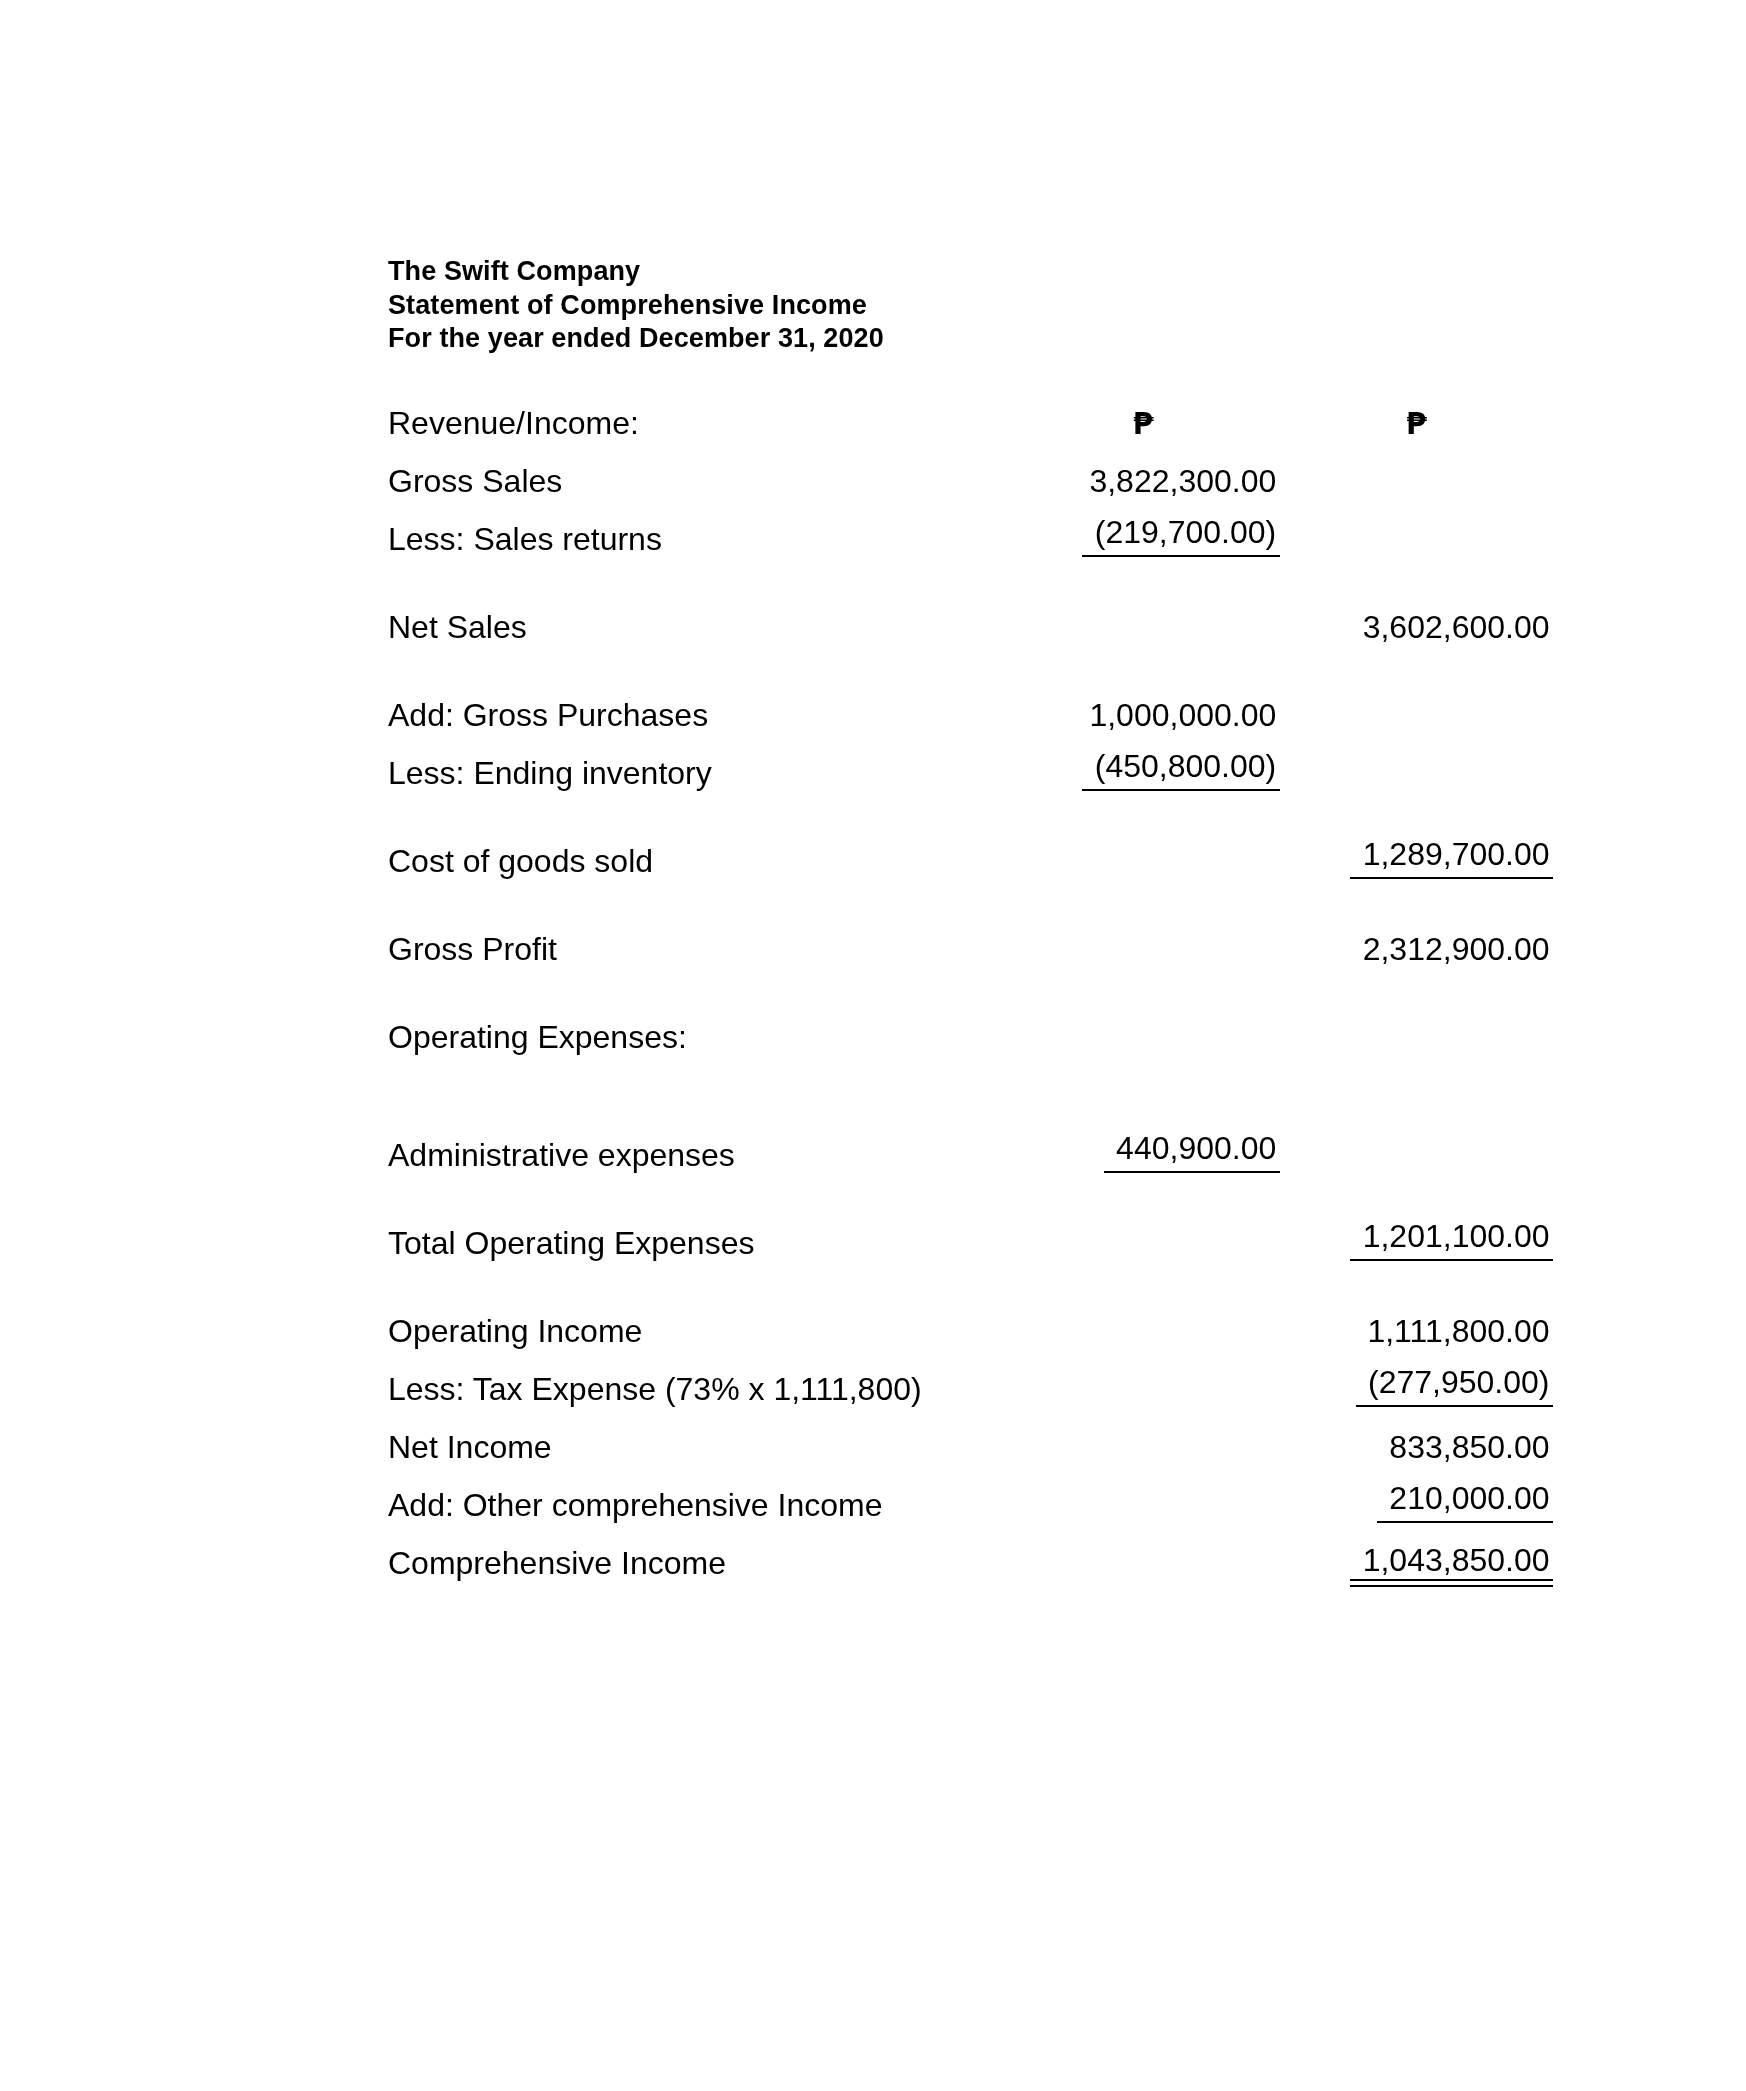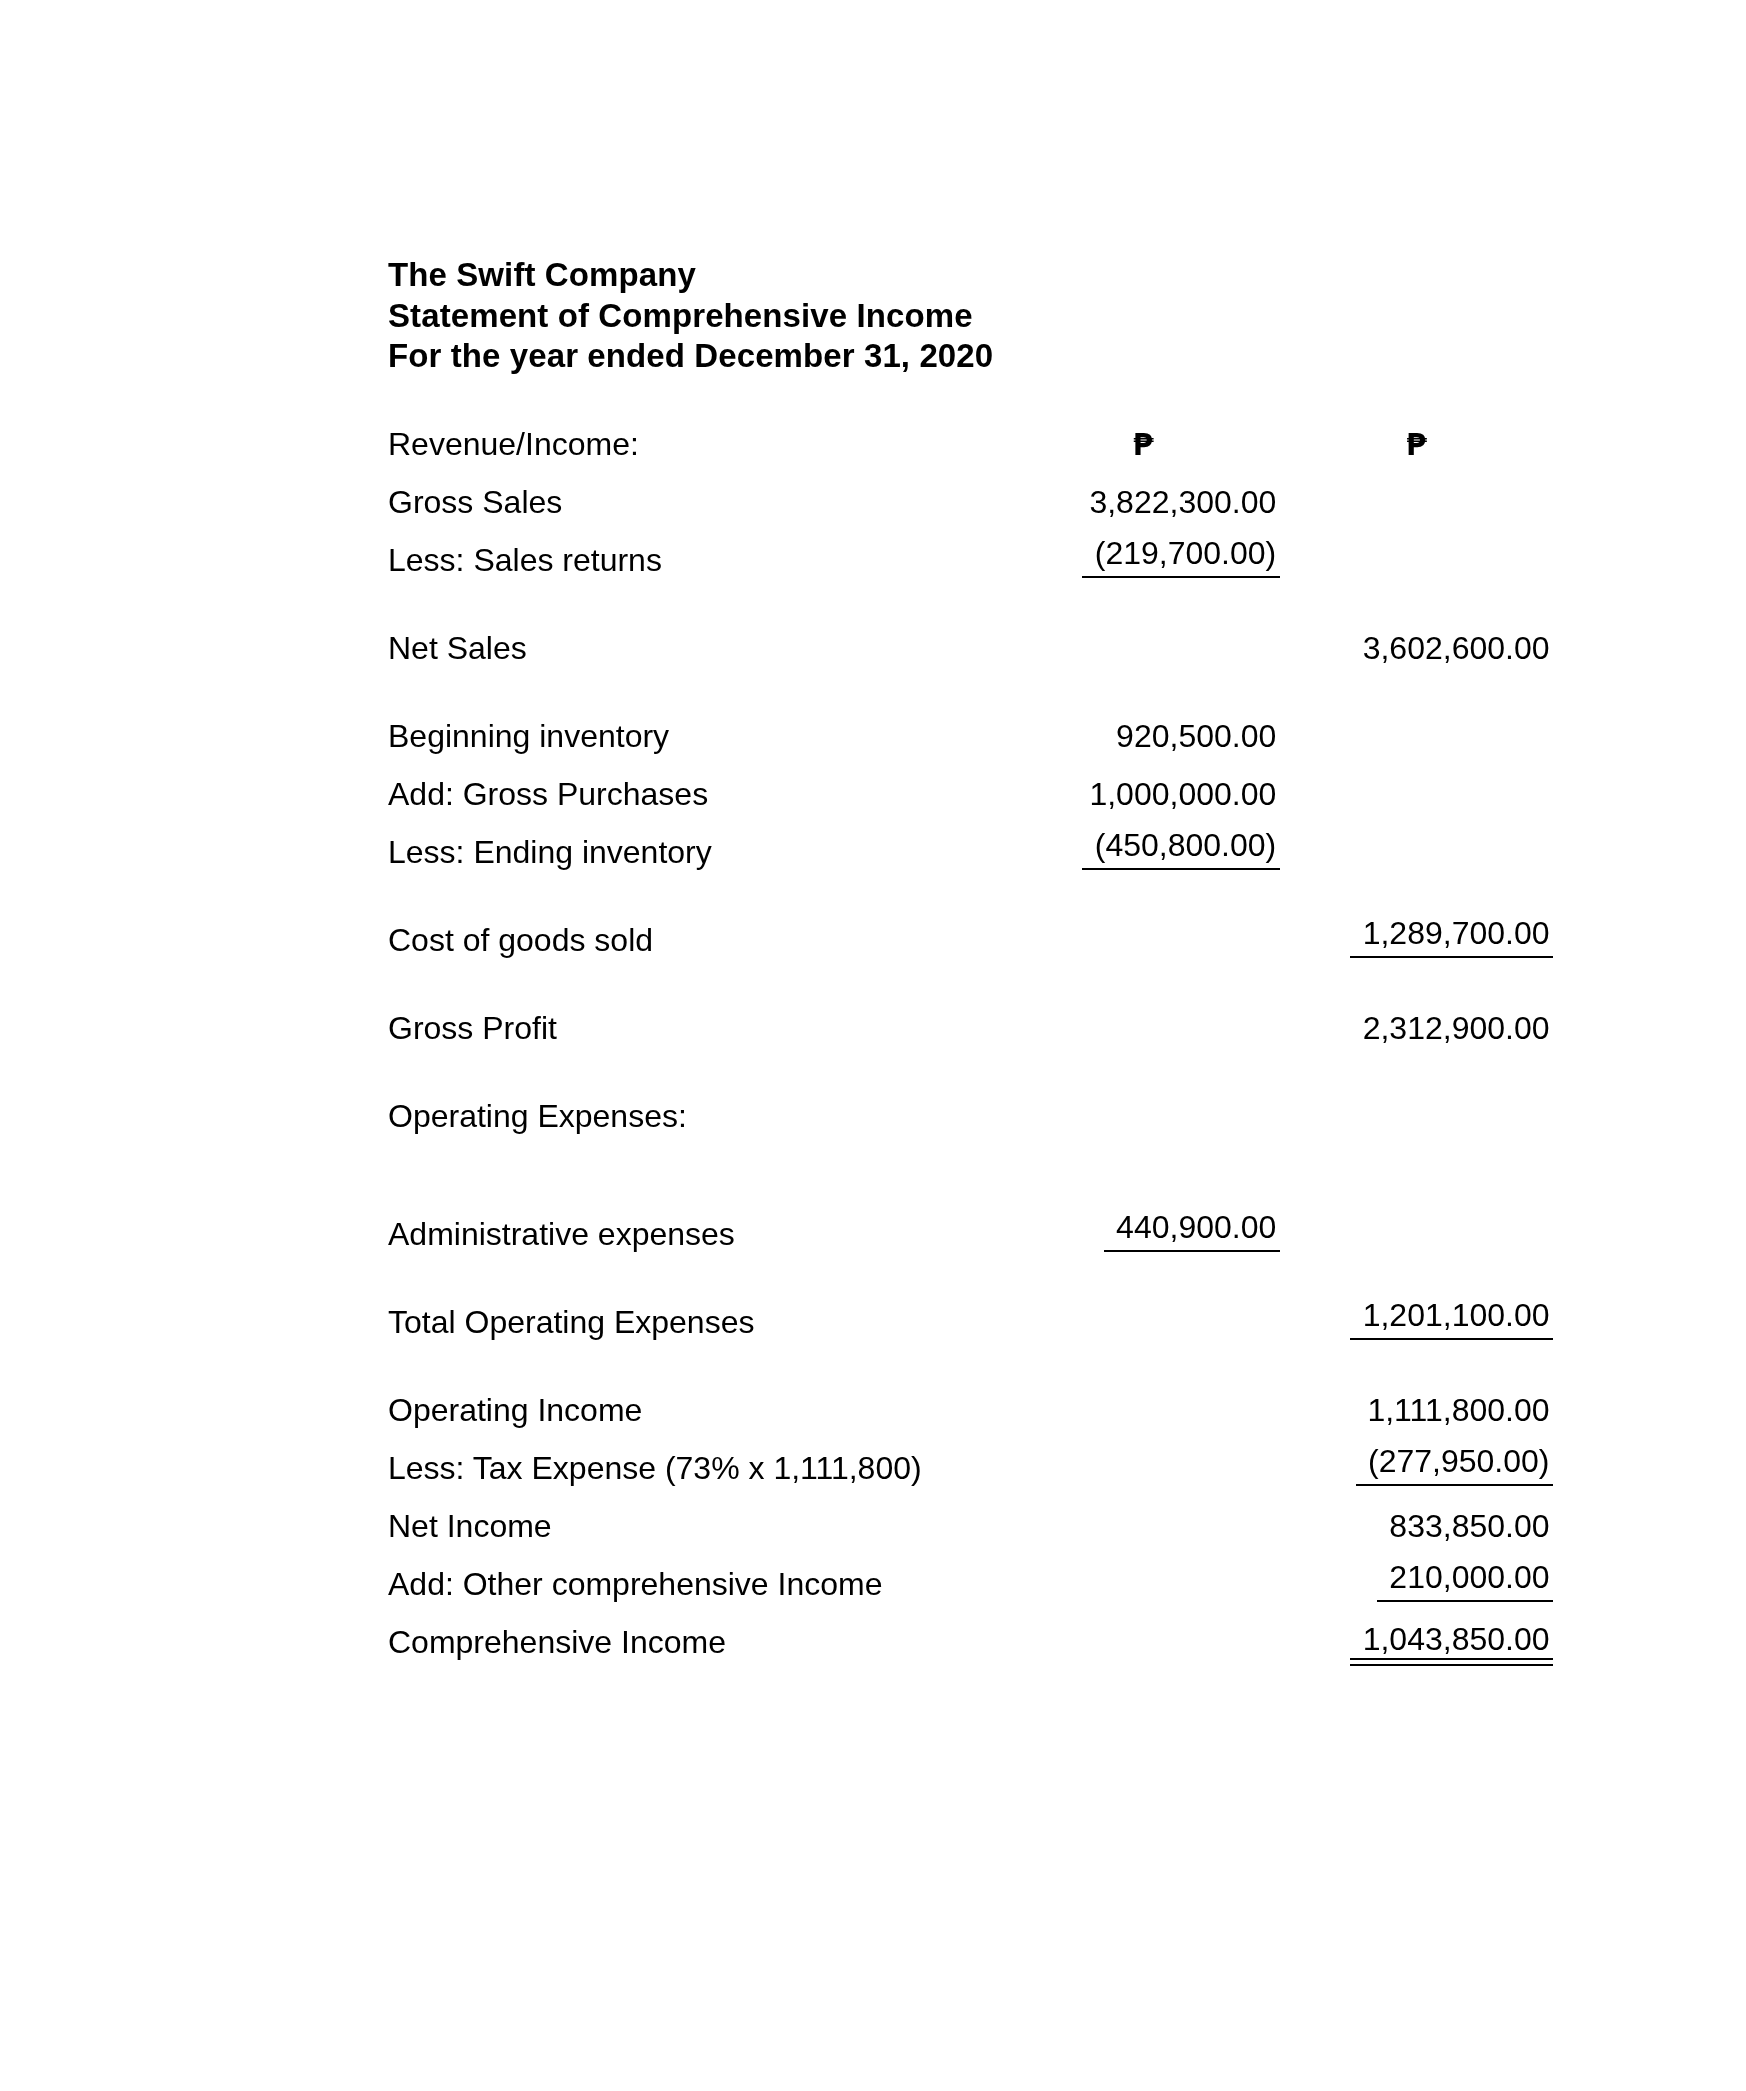--- a/index.html
+++ b/index.html
@@ -19,21 +19,21 @@
     width: 1747px;
     min-height: 2092px;
     box-sizing: border-box;
     padding: 256px 0 0 0;
   }
   .sheet {
     margin: 0 auto 0 388px;
     width: 1165px;
   }
   .heading {
-    font-size: 33px;
+    font-size: 27px;
     font-weight: bold;
     line-height: 1.18;
     letter-spacing: 0.1px;
   }
   .heading div {
     margin-bottom: 1.8px;
   }
   table.stmt {
     border-collapse: collapse;
     width: 1165px;
@@ -143,25 +143,20 @@
           </tr>
           <tr class="r">
             <td class="label">Net Sales</td>
             <td class="col1"></td>
             <td class="col2"><span class="plain">3,602,600.00</span></td>
           </tr>
           <tr class="gap">
             <td colspan="3"></td>
           </tr>
           <tr class="r">
-            <td class="label">Beginning inventory</td>
-            <td class="col1"><span class="plain">920,500.00</span></td>
-            <td class="col2"></td>
-          </tr>
-          <tr class="r">
             <td class="label">Add: Gross Purchases</td>
             <td class="col1"><span class="plain">1,000,000.00</span></td>
             <td class="col2"></td>
           </tr>
           <tr class="r">
             <td class="label">Less: Ending inventory</td>
             <td class="col1"><span class="u-single">(450,800.00)</span></td>
             <td class="col2"></td>
           </tr>
           <tr class="gap">

